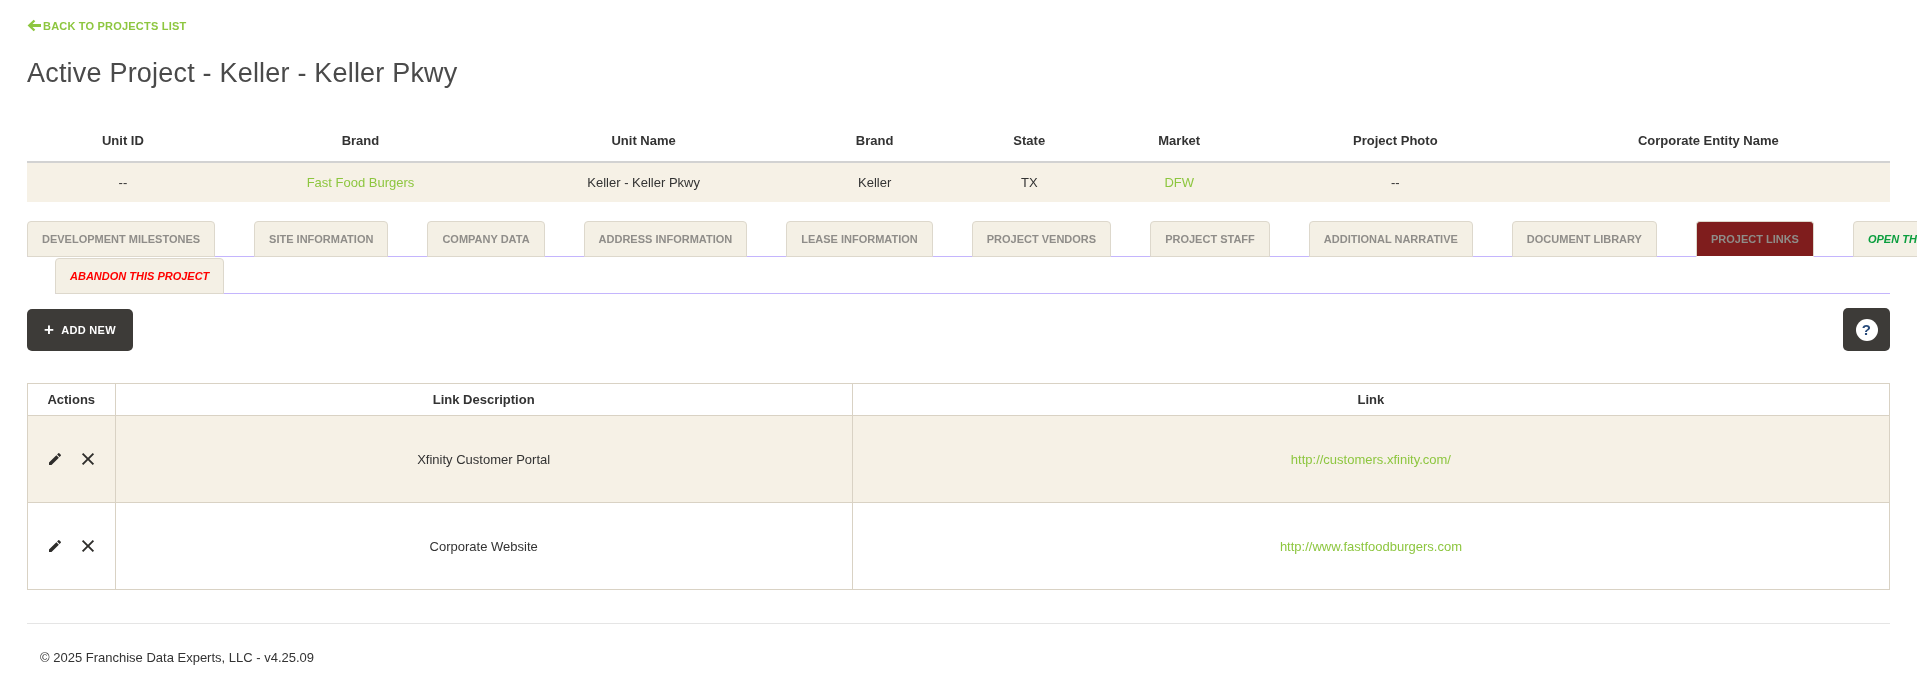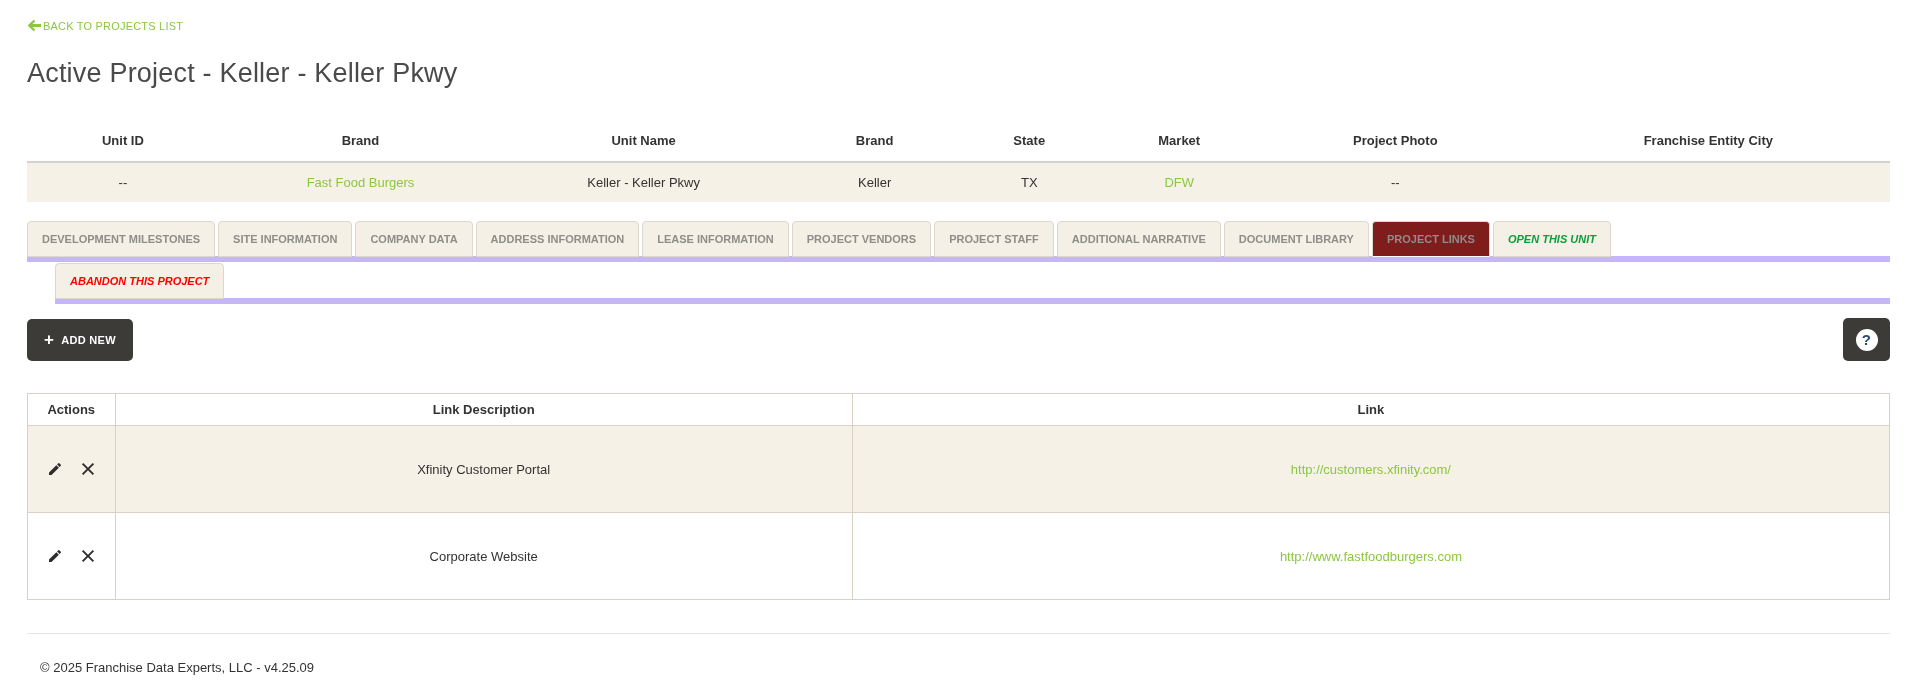--- a/index.html
+++ b/index.html
@@ -17,21 +17,21 @@
   body{
     width:1917px;min-height:680px;
     font-family:"Liberation Sans","DejaVu Sans",sans-serif;
     color:var(--text-dark);
   }
   .page{padding:14px 27px 0 27px;}
 
   
   .back-link{
     display:inline-flex;align-items:center;gap:2px;
-    color:var(--accent-green);font-size:11px;font-weight:normal;
+    color:var(--accent-green);font-size:11px;font-weight:bold;
     text-decoration:none;letter-spacing:.2px;cursor:pointer;margin-top:5px;
   }
   .back-link svg{display:block;}
 
   
   .page-title{
     margin-top:22px;font-size:27px;font-weight:400;color:#4a4a4a;letter-spacing:.2px;
   }
 
   
@@ -41,21 +41,21 @@
     padding:8px 6px 13px 6px;text-align:center;
   }
   .info-table td{
     font-size:13px;color:var(--text-dark);text-align:center;
     padding:12px 6px;background:var(--row-beige);
     border-top:2px solid #d2d2d2;height:38px;
   }
   .green-link{color:var(--accent-green);text-decoration:none;cursor:pointer;}
 
   
-  .tabs-row{display:flex;flex-wrap:nowrap;border-bottom:6px solid #c4b5fd;margin-top:19px;}
+  .tabs-row{display:flex;flex-wrap:nowrap;border-bottom:1px solid #c4b5fd;margin-top:19px;gap:36px;}
   .tabs-row.second{margin-top:1px;margin-left:28px;}
   .tab{
     background:var(--tab-bg);
     border:1px solid #ddd8cc;
     border-radius:4px 4px 0 0;
     padding:12px 14px 11px 14px;
     margin:0 3px -1px 0;
     font-size:11px;font-weight:bold;color:#8f8d89;
     white-space:nowrap;cursor:pointer;line-height:1;
   }
@@ -129,21 +129,21 @@
     </colgroup>
     <thead>
       <tr>
         <th>Unit ID</th>
         <th>Brand</th>
         <th>Unit Name</th>
         <th>Brand</th>
         <th>State</th>
         <th>Market</th>
         <th>Project Photo</th>
-        <th>Franchise Entity City</th>
+        <th>Corporate Entity Name</th>
       </tr>
     </thead>
     <tbody>
       <tr>
         <td>--</td>
         <td><a class="green-link">Fast Food Burgers</a></td>
         <td>Keller - Keller Pkwy</td>
         <td>Keller</td>
         <td>TX</td>
         <td><a class="green-link">DFW</a></td>

